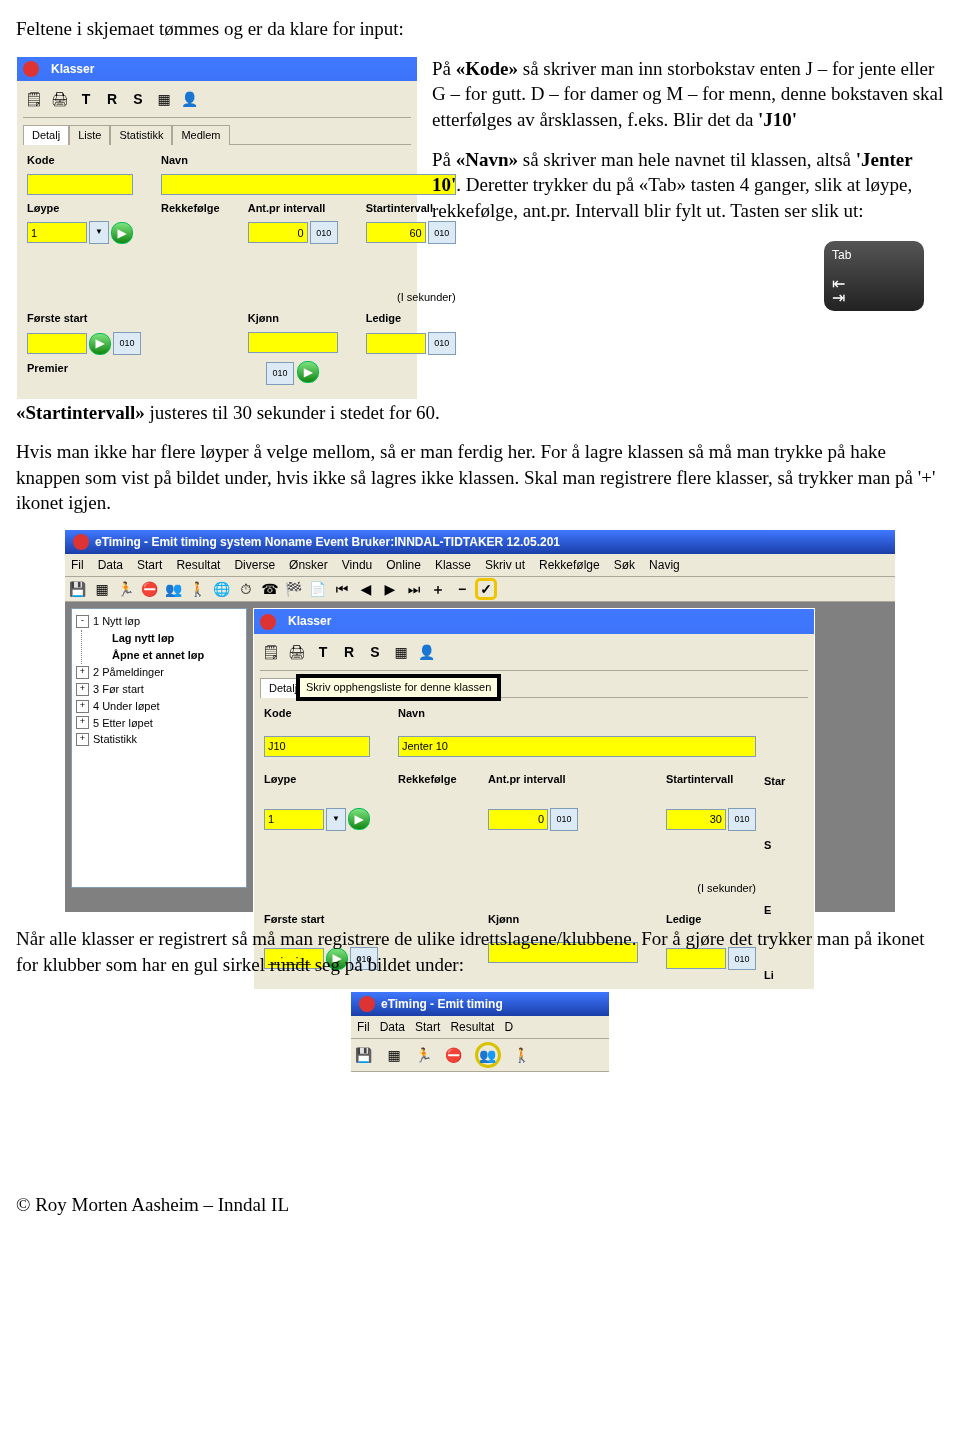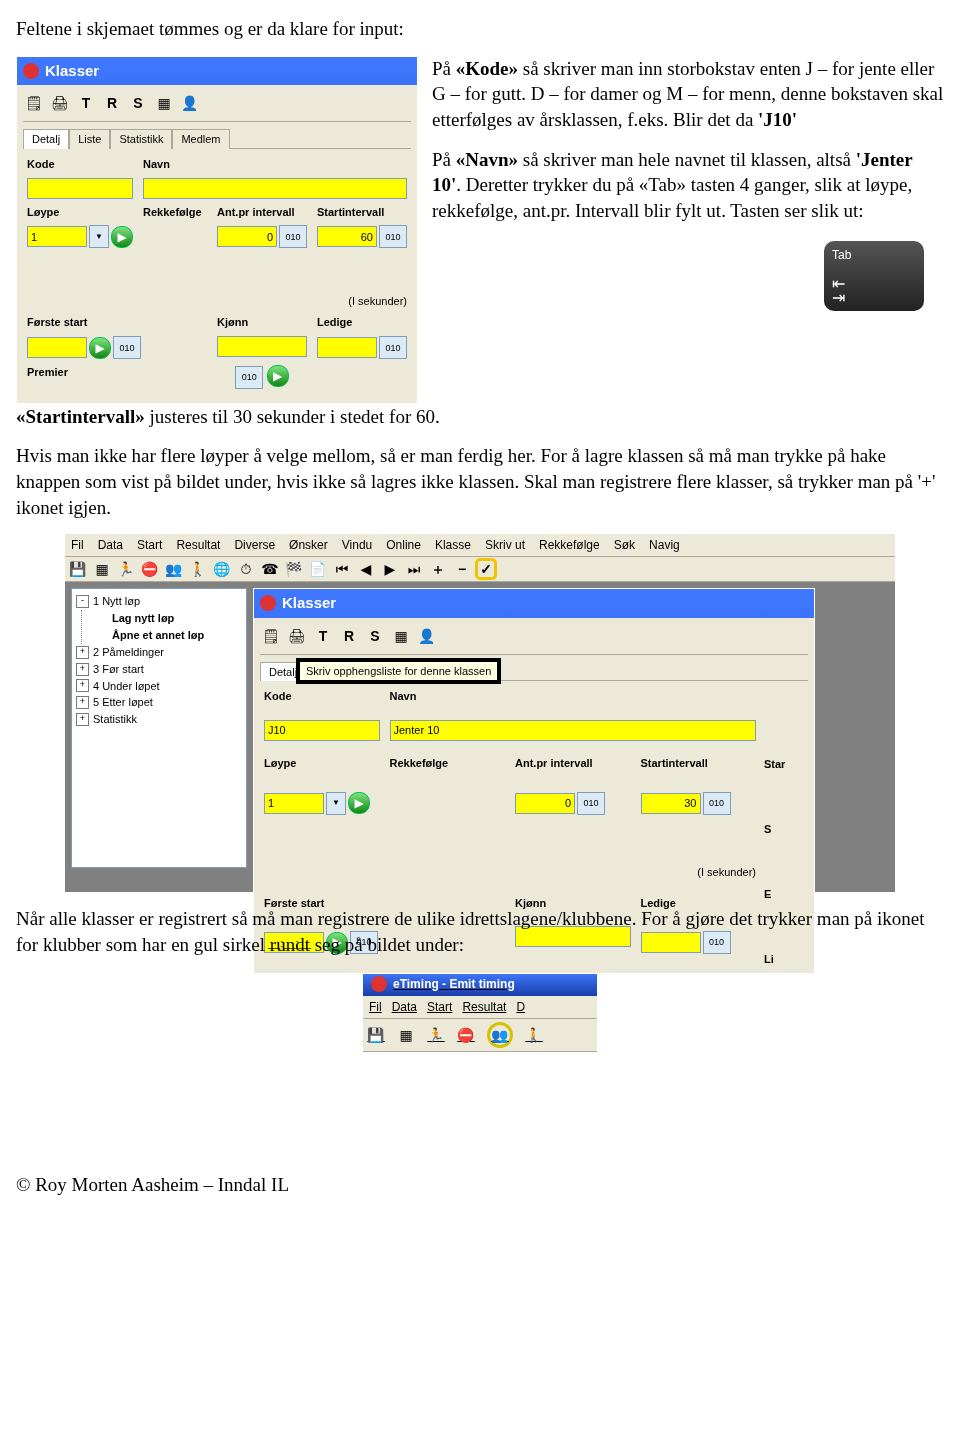--- a/index.html
+++ b/index.html
@@ -24,25 +24,25 @@
     background: linear-gradient(#3f78ff,#1a3ea8);
     border: 1px solid #fff;
     width: 400px;
     font-family: Tahoma, Arial, sans-serif;
     font-size: 12px;
     color: #000;
   }
   .win .titlebar {
     display: flex;
     align-items: center;
-    gap: 6px;
+    gap: 12px;
     color: #fff;
     font-weight: bold;
     padding: 4px 6px;
-    font-size: 15px;
+    font-size: 12px;
   }
   .win .body {
     background: #ece9d8;
     padding: 6px;
   }
   .tb {
     display: flex;
     align-items: center;
     gap: 8px;
     padding: 4px 2px 8px 2px;
@@ -65,22 +65,22 @@
     border-bottom: none;
     padding: 2px 8px;
     font-size: 11px;
     position: relative;
     top: 1px;
   }
   .tab.active { background:#fff; }
   .form {
     padding: 8px 4px;
     display: grid;
-    grid-template-columns: repeat(4, 1fr);
-    gap: 6px 10px;
+    grid-template-columns: repeat(2, 1fr);
+    gap: 6px 28px;
   }
   .lbl { font-weight: bold; font-size: 11px; }
   .yellow-input {
     background:#ffff00;
     border: 1px solid #7f9db9;
     height: 21px;
     width: 100%;
     box-sizing: border-box;
     padding: 1px 3px;
     font-family: Tahoma, Arial;
@@ -186,25 +186,24 @@
   .et-right-labels { width: 44px; padding: 76px 0 0 4px; font-weight:bold; font-size:11px;}
   .field-right { display:flex; flex-direction:column; gap: 50px;}
   .yellow-highlight {
     outline: 3px solid #efc400;
     outline-offset: -1px;
     border-radius: 3px;
   }
 
   
   .et-small {
-    width: 234px;
+    width: 258px;
     margin: 10px auto;
     font-family: Tahoma, Arial, sans-serif;
     font-size: 12px;
-    text-decoration: underline;
   }
   .et-small .et-menu { gap: 10px; }
   .et-small .et-tb { gap: 12px; }
   .circle-hi {
     border: 3px solid #d8c200;
     border-radius: 14px;
     padding: 1px;
   }
 
   .footer {
@@ -310,20 +309,24 @@
     </div>
   </div>
 </div>
 
 <p>
   <span class="bold">«Startintervall» </span><span>justeres til 30 sekunder i stedet for 60.</span>
 </p>
 <p>Hvis man ikke har flere løyper å velge mellom, så er man ferdig her. For å lagre klassen så må man trykke på hake knappen som vist på bildet under, hvis ikke så lagres ikke klassen. Skal man registrere flere klasser, så trykker man på '+' ikonet igjen.</p>
 
 <div class="et-win">
+  <div class="et-title">
+    <span class="win-icon"></span>
+    <span>eTiming - Emit timing system   Noname Event   Bruker:INNDAL-TIDTAKER   12.05.201</span>
+  </div>
   <div class="et-menu">
     <span>Fil</span>
     <span>Data</span>
     <span>Start</span>
     <span>Resultat</span>
     <span>Diverse</span>
     <span>Ønsker</span>
     <span>Vindu</span>
     <span>Online</span>
     <span>Klasse</span>

